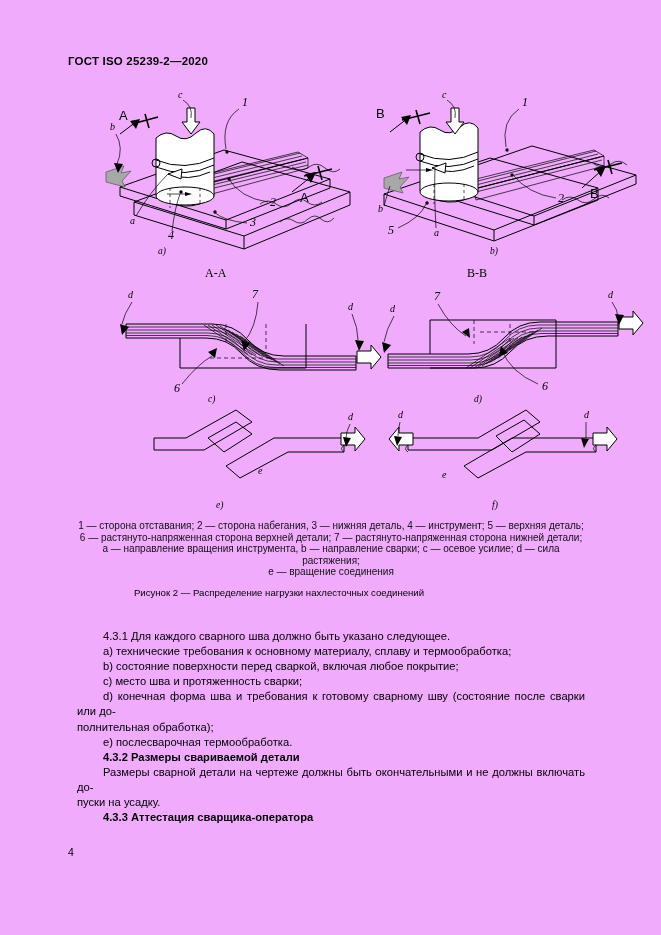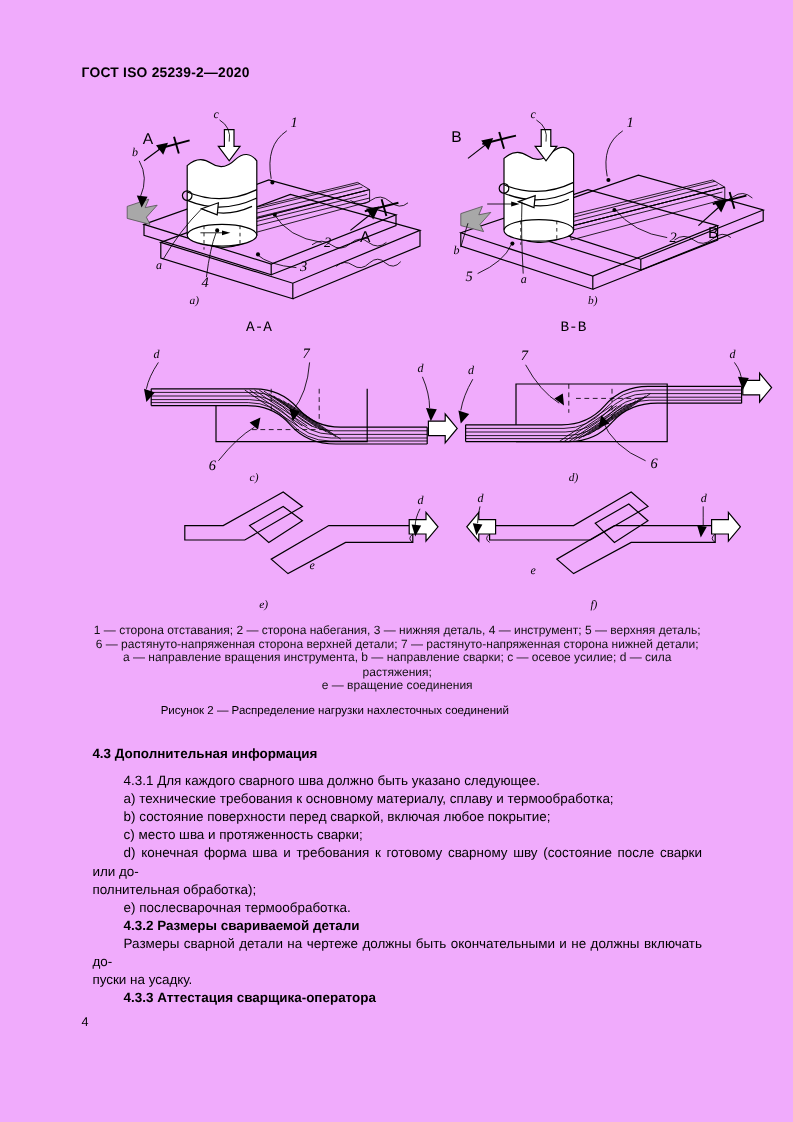--- a/index.html
+++ b/index.html
@@ -45,21 +45,21 @@
   }
   .subcaption {
     position: absolute;
     font-size: 9.5px;
     font-style: italic;
     font-family: "Liberation Serif", serif;
   }
   .section-title {
     position: absolute;
     font-size: 12px;
-    font-family: Liberation Mono, monospace;
+    font-family: Liberation Serif, serif;
     text-align: right;
   }
 
   
   .legend {
     position: absolute;
     left: 75px;
     top: 520px;
     width: 512px;
     text-align: center;
@@ -399,21 +399,20 @@
   <div class="legend">
     <div>1 — сторона отставания; 2 — сторона набегания, 3 — нижняя деталь, 4 — инструмент; 5 — верхняя деталь;</div>
     <div>6 — растянуто-напряженная сторона верхней детали; 7 — растянуто-напряженная сторона нижней детали;</div>
     <div>a — направление вращения инструмента, b — направление сварки; c — осевое усилие; d — сила растяжения;</div>
     <div>e — вращение соединения</div>
   </div>
 
   <div class="fig-caption">Рисунок 2 — Распределение нагрузки нахлесточных соединений</div>
 
   <div class="body">
-    <p class="h3 first">4.3 Дополнительная информация</p>
     <div class="gap"></div>
     <p class="indent">4.3.1 Для каждого сварного шва должно быть указано следующее.</p>
     <p class="listitem">a)  технические требования к основному материалу, сплаву и термообработка;</p>
     <p class="listitem">b)  состояние поверхности перед сваркой, включая любое покрытие;</p>
     <p class="listitem">c)  место шва и протяженность сварки;</p>
     <p class="listitem">d)  конечная форма шва и требования к готовому сварному шву (состояние после сварки или до-</p>
     <p>полнительная обработка);</p>
     <p class="listitem">e)  послесварочная термообработка.</p>
     <p class="inline-sec">4.3.2 Размеры свариваемой детали</p>
     <p class="indent">Размеры сварной детали на чертеже должны быть окончательными и не должны включать до-</p>

